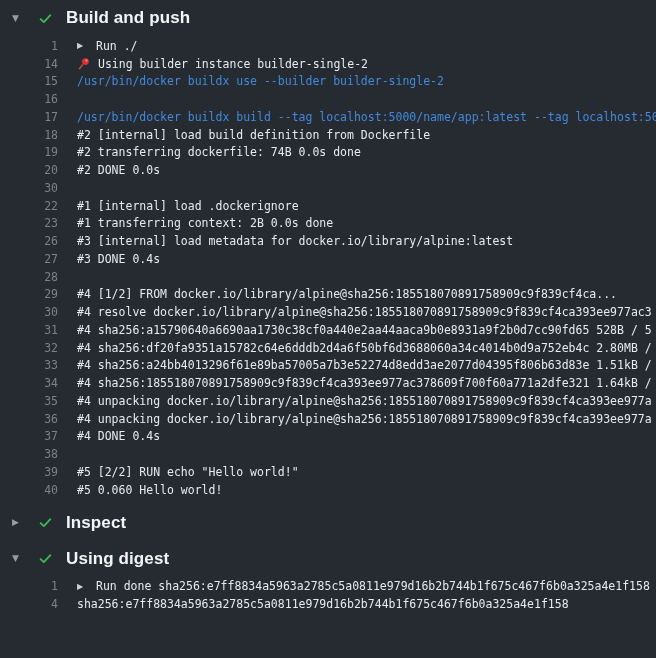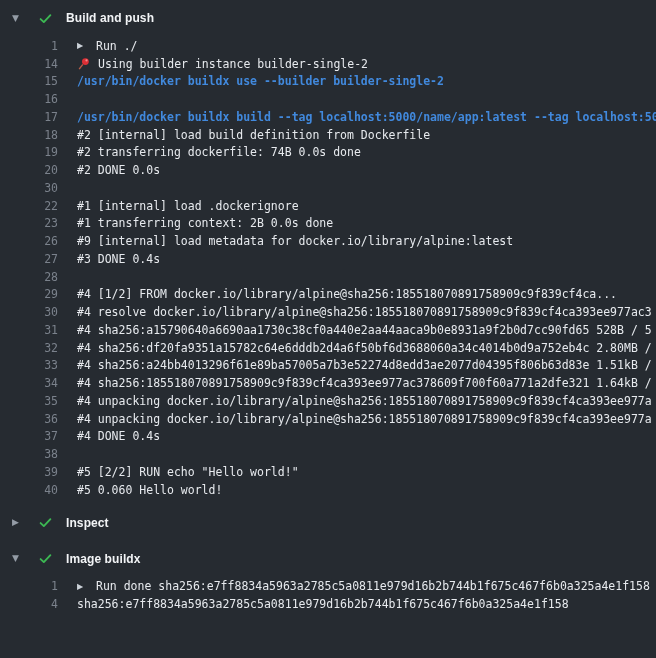--- a/index.html
+++ b/index.html
@@ -17,30 +17,30 @@
   .hdr{
     display:flex;align-items:center;height:36px;padding-left:12px;cursor:pointer;
   }
   .chev{
     width:26px;flex:none;font-size:9px;line-height:1;color:var(--chev);
     font-family:"DejaVu Sans",sans-serif;
   }
   .check{width:16px;height:16px;flex:none;margin-right:12px;color:var(--green);display:flex;align-items:center;}
   .title{
     color:var(--title);font-family:"Liberation Sans","DejaVu Sans",sans-serif;
-    font-size:12px;font-weight:bold;letter-spacing:.1px;
+    font-size:17px;font-weight:bold;letter-spacing:.1px;
   }
   .content{padding:1px 0 6px 0;}
   .line{display:flex;align-items:center;height:17.75px;font-size:11.5px;}
   .num{
     width:58px;flex:none;text-align:right;color:var(--muted);
   }
   .body{display:flex;align-items:center;margin-left:19px;flex:1;min-width:0;overflow:hidden;}
   .t{white-space:pre;color:var(--text);}
-  .line.cmd .t{color:var(--cmd);font-weight:bold;}
+  .line.cmd .t{color:var(--cmd);font-weight:normal;}
   .toggle{
     flex:none;width:12px;margin-right:7px;font-size:8px;color:#ccd2d9;
     font-family:"DejaVu Sans",sans-serif;cursor:pointer;
   }
   .emoji{flex:none;width:14px;height:14px;margin-right:7px;}
 </style>
 </head>
 <body>
 
 <div class="log-root">
@@ -134,21 +134,21 @@
     <span class="body">
       <span class="t">#1 transferring context: 2B 0.0s done</span>
     </span>
   </div>
 
 
 
   <div class="line">
     <span class="num">26</span>
     <span class="body">
-      <span class="t">#9 [internal] load metadata for docker.io/library/alpine:latest</span>
+      <span class="t">#3 [internal] load metadata for docker.io/library/alpine:latest</span>
     </span>
   </div>
 
   <div class="line">
     <span class="num">27</span>
     <span class="body">
       <span class="t">#3 DONE 0.4s</span>
     </span>
   </div>
 
@@ -259,21 +259,21 @@
   </section>
 
   <section class="section">
     <div class="hdr">
       <span class="chev">▼</span>
       <span class="check">
         <svg width="15" height="15" viewBox="0 0 16 16">
           <path d="M2.8 8.6 L6.2 11.8 L13.2 4.4" fill="none" stroke="currentColor" stroke-width="2" stroke-linecap="round" stroke-linejoin="round"></path>
         </svg>
       </span>
-      <span class="title">Image buildx</span>
+      <span class="title">Using digest</span>
     </div>
     <div class="content">
   <div class="line">
     <span class="num">1</span>
     <span class="body">
       <span class="toggle">▶</span>
             <span class="t">Run done sha256:e7ff8834a5963a2785c5a0811e979d16b2b744b1f675c467f6b0a325a4e1f158</span>
     </span>
   </div>
 

